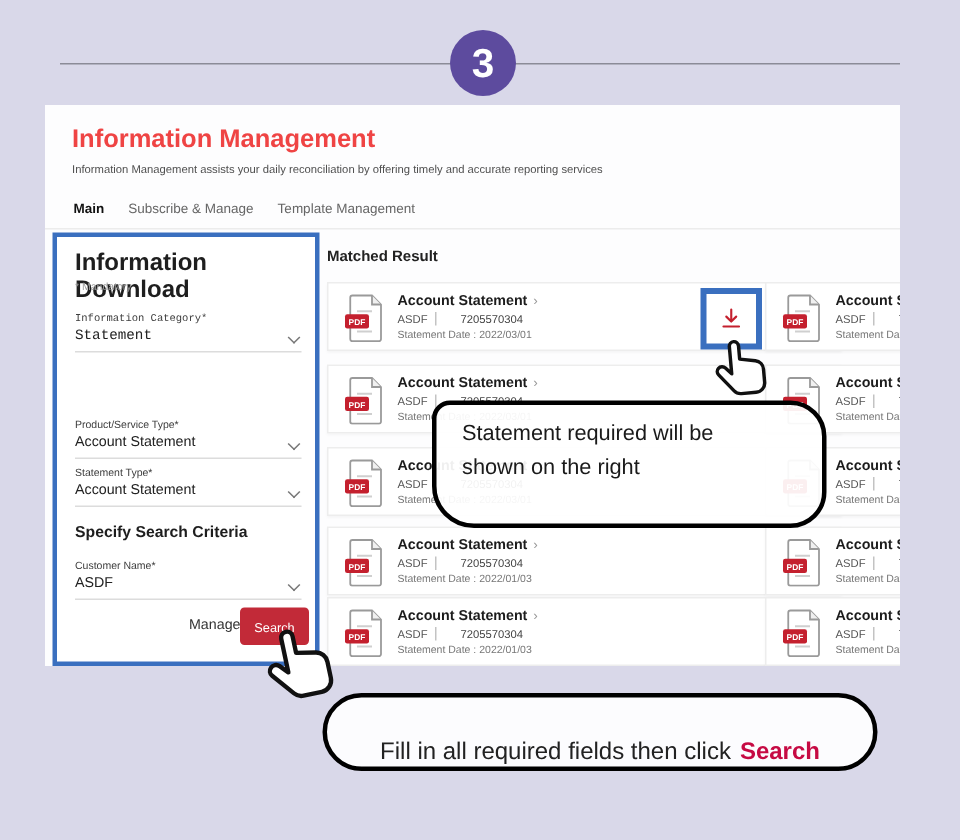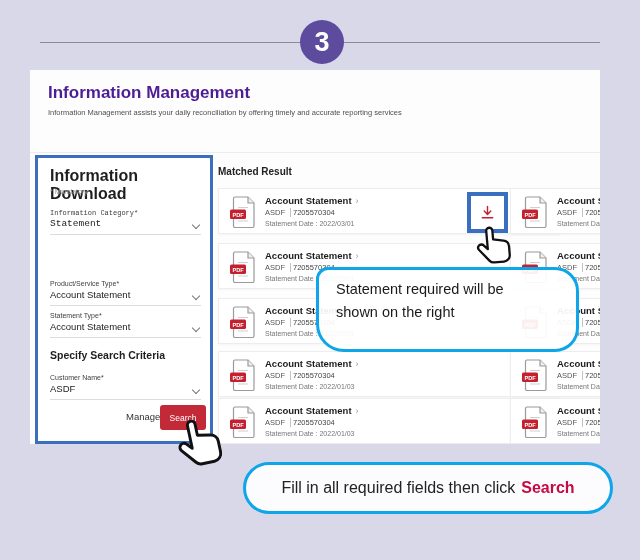--- a/index.html
+++ b/index.html
@@ -6,21 +6,21 @@
   body { font-family:"Liberation Sans", sans-serif; }
   .stage { position:relative; width:640px; height:560px; background:#d9d8e9; overflow:hidden; }
 
   
   .top-line { position:absolute; left:40px; top:42px; width:560px; border-top:1px solid #8b8b97; }
   .step-badge { position:absolute; left:300px; top:20px; width:44px; height:44px; border-radius:50%;
     background:#5d4b9e; color:#fff; font-weight:bold; font-size:27px; text-align:center; line-height:44px; }
 
   
   .panel { position:absolute; left:30px; top:70px; width:570px; height:374px; background:#fdfdfe; overflow:hidden; }
-  .page-title { position:absolute; left:18px; top:13px; font-size:17px; font-weight:bold; color:#4c1d95; }
+  .page-title { position:absolute; left:18px; top:13px; font-size:17px; font-weight:bold; color:#ef4444; }
   .page-subtitle { position:absolute; left:18px; top:38px; font-size:7.5px; color:#4f4f4f; }
   .tabs { position:absolute; left:19px; top:64px; display:flex; gap:16px; font-size:9px; color:#666; }
   .tab { cursor:pointer; }
   .tab.active { color:#111; font-weight:bold; }
   .tab-divider { position:absolute; left:0; top:82px; width:570px; border-top:1px solid #ececec; }
 
   
   .sidebar { position:absolute; left:5px; top:85px; width:178px; height:289px; background:#fff;
     border:3px solid #3a6fbf; }
   .sb-title { position:absolute; left:12px; top:9px; font-size:16px; font-weight:bold; color:#1e1e1e; }
@@ -38,52 +38,57 @@
     font-size:8.5px; border:none; border-radius:3px; cursor:pointer; font-family:inherit; }
 
   
   .results-title { position:absolute; left:188px; top:96px; font-size:10px; font-weight:bold; color:#222; }
   .card { position:absolute; width:343px; height:46px; background:#fff; border:1px solid #ededed;
     box-shadow:0 1px 2px rgba(0,0,0,0.04); }
   .card .pdf { position:absolute; left:10px; top:7px; width:28px; height:32px; }
   .c-title { position:absolute; left:46px; top:6px; font-size:9.5px; font-weight:bold; color:#1c1c1c; cursor:pointer; }
   .c-title .chev { font-weight:normal; color:#999; margin-left:4px; font-size:9px; }
   .c-meta { position:absolute; left:46px; top:19px; font-size:7.5px; color:#555; }
-  .c-meta .acct { border-left:1px solid #c3c3c3; padding-left:2px; margin-left:5px; color:#444; }
+  .c-meta .acct { border-left:1px solid #c3c3c3; padding-left:16px; margin-left:5px; color:#444; }
   .c-date { position:absolute; left:46px; top:31px; font-size:7px; color:#777; }
   .card .dl { position:absolute; right:12px; top:14px; width:16px; height:16px; cursor:pointer; }
 
   
   .dl-highlight { position:absolute; left:467px; top:192px; width:41px; height:41px; background:#fff;
     border:4px solid #3a6fbf; z-index:6; display:flex; align-items:center; justify-content:center; }
   .dl-highlight svg { width:17px; height:17px; cursor:pointer; }
 
-  .callout { position:absolute; border:3px solid #0ea5e9; z-index:7;margin-left:28px; }
+  .callout { position:absolute; border:3px solid #000000; z-index:7; }
   .callout-download { left:288px; top:267px; width:263px; height:85px; background:rgba(255,255,255,0.93);
     border-radius:12px 24px 24px 28px; padding:8px 0 0 17px; }
   .callout-download div { font-size:14.5px; line-height:23px; color:#1a1a1a; }
   .callout-search { left:215px; top:462px; width:370px; height:52px; background:#fcfcfe; border-radius:26px;
-    display:flex; align-items:center; justify-content:center; font-size:16px; color:#222; }
+    display:flex; align-items:flex-end; justify-content:center; font-size:16px; color:#222; }
   .callout-search .hl { font-weight:bold; color:#c60a43; margin-left:6px; }
 
   .hand { position:absolute; z-index:9; }
   .hand-1 { left:473px; top:222px; width:46px; height:48px; transform:rotate(-5deg); }
   .hand-2 { left:173px; top:413px; width:58px; height:60px; transform:rotate(-12deg); }
 </style>
 </head>
 <body>
 
 <div class="stage">
 
   <div class="top-line"></div>
   <div class="step-badge">3</div>
 
   <div class="panel">
     <div class="page-title">Information Management</div>
     <div class="page-subtitle">Information Management assists your daily reconciliation by offering timely and accurate reporting services</div>
+    <div class="tabs">
+      <div class="tab active">Main</div>
+      <div class="tab">Subscribe &amp; Manage</div>
+      <div class="tab">Template Management</div>
+    </div>
     <div class="tab-divider"></div>
 
     <div class="sidebar">
       <div class="sb-title">Information Download</div>
       <div class="sb-mandatory">* Mandatory</div>
 
       <div class="sb-field f0">
         <div class="sb-label">Information Category*</div>
         <div class="sb-value">Statement</div>
         <div class="sb-chev"></div>

